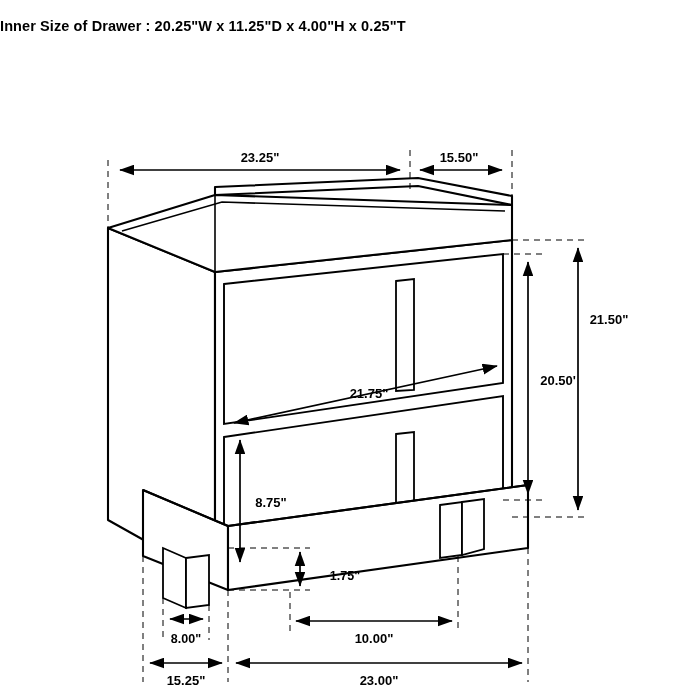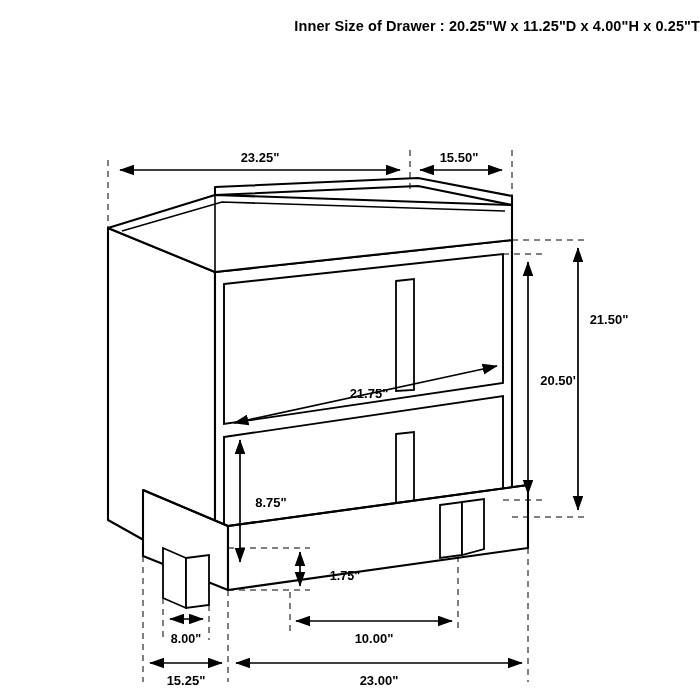--- a/index.html
+++ b/index.html
@@ -17,21 +17,21 @@
   }
   #diagram-root {
     position: absolute;
     inset: 0;
   }
   .title {
     position: absolute;
     top: 18px;
     left: 0;
     width: 700px;
-    text-align: right;
+    text-align: left;
     font-size: 14.5px;
     font-weight: bold;
     letter-spacing: 0.1px;
     color: #000;
   }
   svg.drawing {
     position: absolute;
     top: 0;
     left: 0;
     width: 700px;

